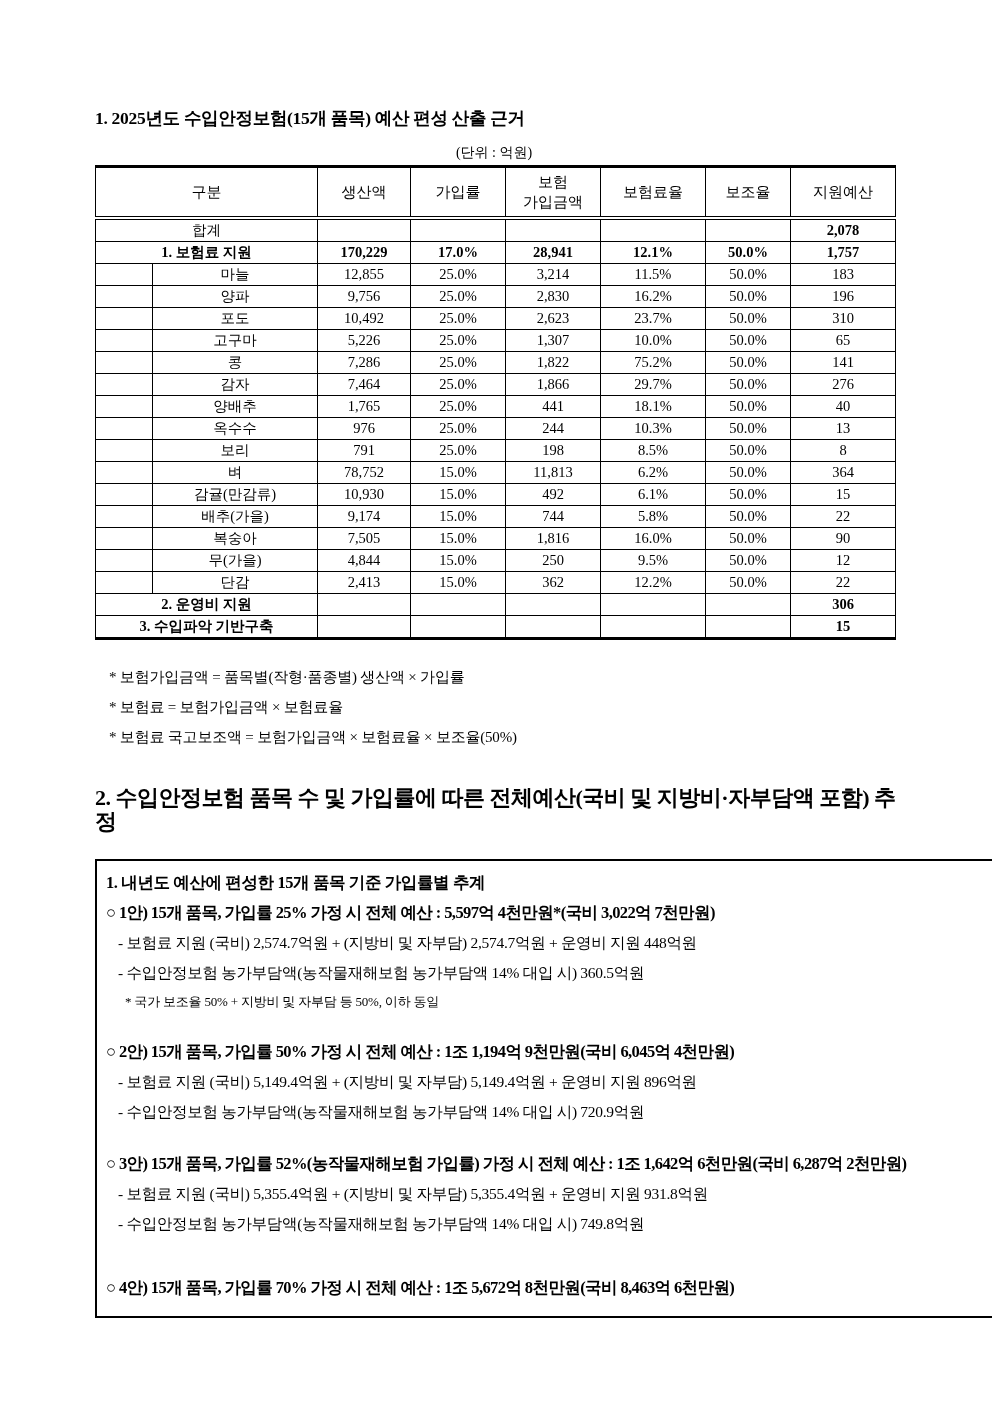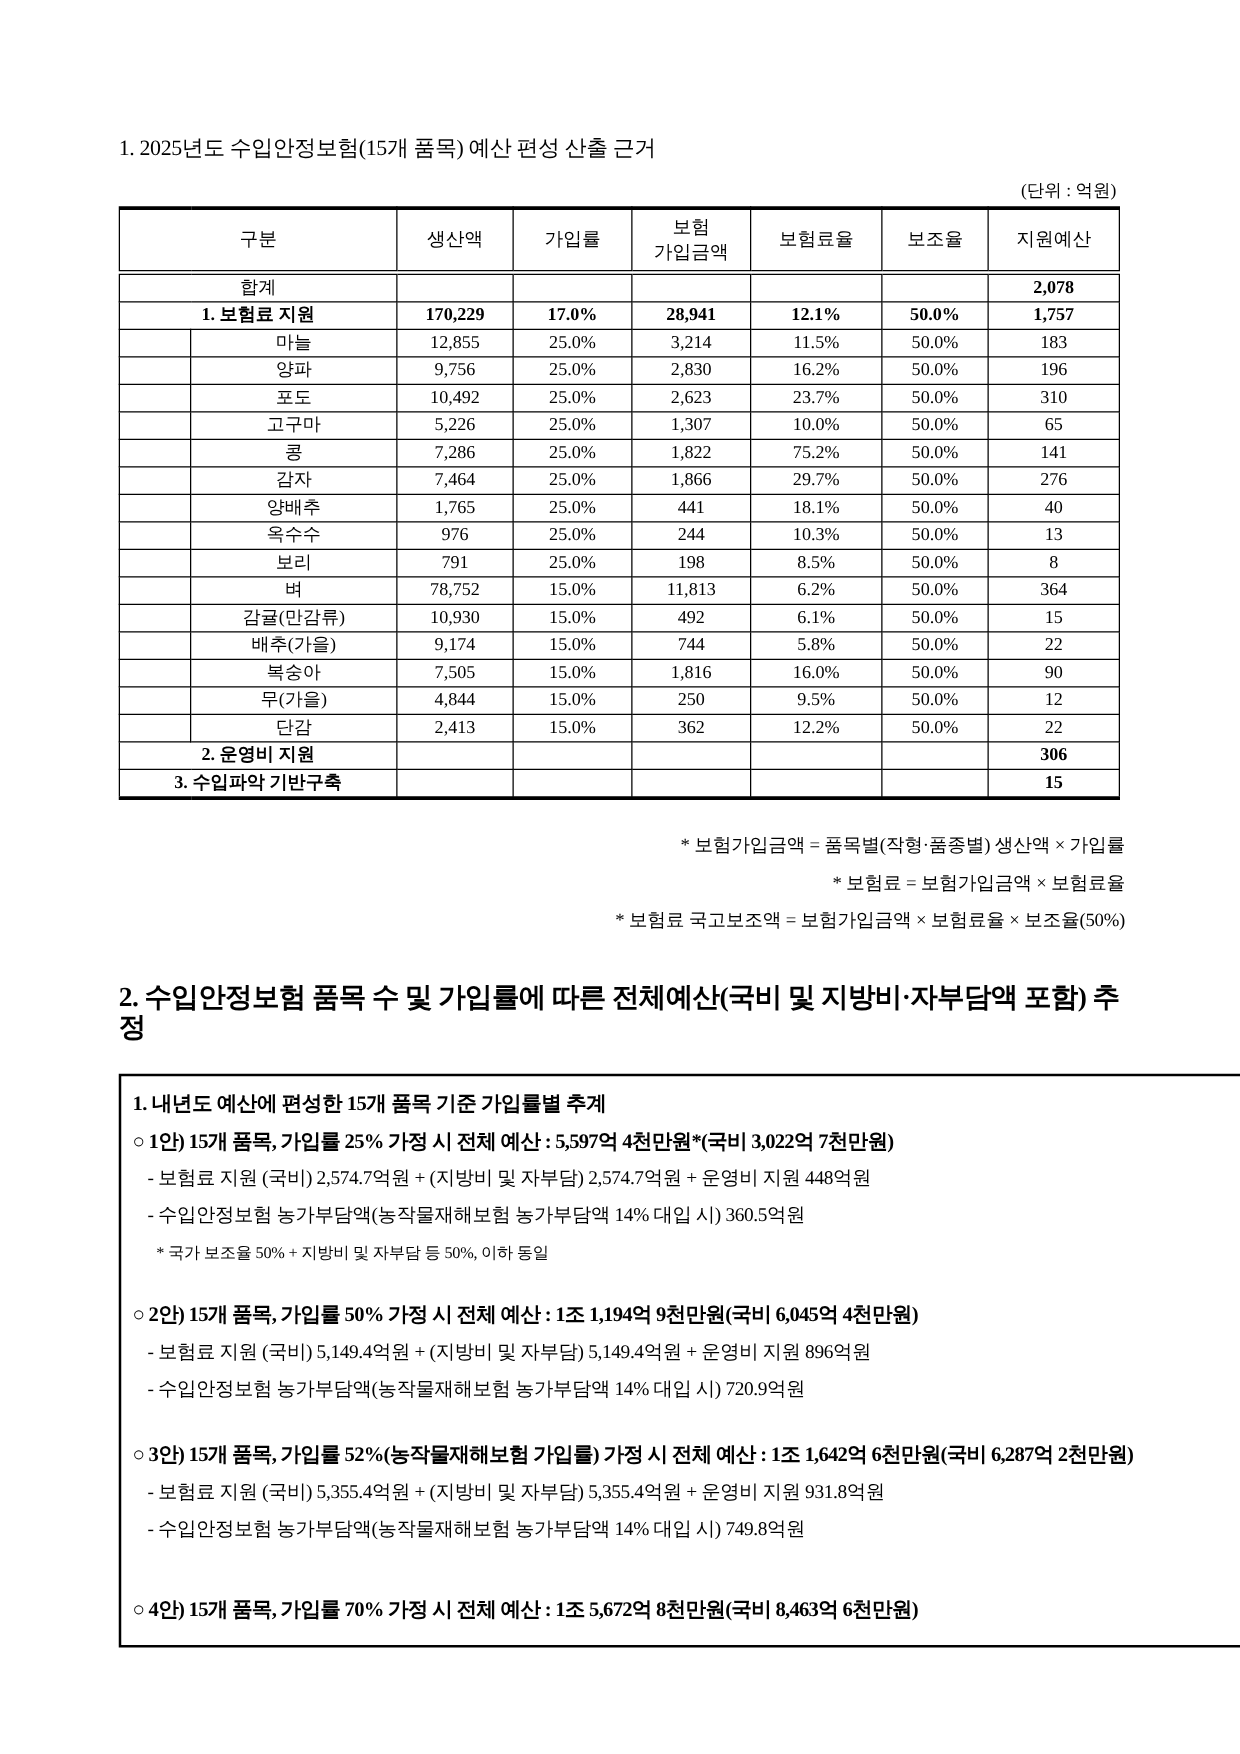--- a/index.html
+++ b/index.html
@@ -5,37 +5,37 @@
   html,body{margin:0;padding:0;background:#fff;}
   body{
     width:992px;height:1403px;overflow:hidden;color:#000;
     font-family:"Liberation Serif","DejaVu Serif",serif;
     -webkit-font-smoothing:antialiased;
   }
   .page{position:relative;width:992px;height:1403px;background:#fff;box-sizing:border-box;
         padding:106px 92px 0 95px;}
 
   
-  .doc-title{font-size:17.5px;font-weight:normal;letter-spacing:-0.3px;line-height:24px;}
-  .unit-line{width:800px;text-align:right;font-size:14px;margin-top:14px;margin-bottom:3px;
+  .doc-title{font-size:17.5px;font-weight:bold;letter-spacing:-0.3px;line-height:24px;}
+  .unit-line{width:800px;text-align:center;font-size:14px;margin-top:14px;margin-bottom:3px;
              padding-right:2px;box-sizing:border-box;}
 
   table.budget{border-collapse:collapse;table-layout:fixed;width:800px;
                border-top:3px solid #000;border-bottom:3px solid #000;}
   table.budget th,table.budget td{
     border:1px solid #000;text-align:center;vertical-align:middle;
     white-space:nowrap;overflow:hidden;padding:0;}
   table.budget thead th{height:48px;font-weight:normal;font-size:15px;
     border-bottom:4px double #000;line-height:20px;}
   table.budget tbody td{height:21px;font-size:14.5px;line-height:21px;}
   tr.b td{font-weight:bold;}
   td.b{font-weight:bold;}
 
   .footnotes{margin-top:22px;padding-left:14px;font-size:15px;line-height:30px;letter-spacing:-0.2px;}
-  .footnotes div{white-space:nowrap;text-align:right;}
+  .footnotes div{white-space:nowrap;}
 
   
   .doc-title2{margin-top:34px;font-size:22px;font-weight:bold;letter-spacing:-0.5px;line-height:24px;}
   .est-box{margin-top:25px;width:954px;box-sizing:border-box;border:2px solid #000;
            padding:7px 10px 13px 9px;}
   .box-heading{font-weight:bold;font-size:16.5px;line-height:30px;letter-spacing:-0.4px;}
   .scenario{margin-top:0;}
   .scenario + .scenario{margin-top:22px;}
   .scenario.last{margin-top:34px;}
   .sc-title{font-weight:bold;font-size:16.5px;line-height:30px;letter-spacing:-0.6px;

